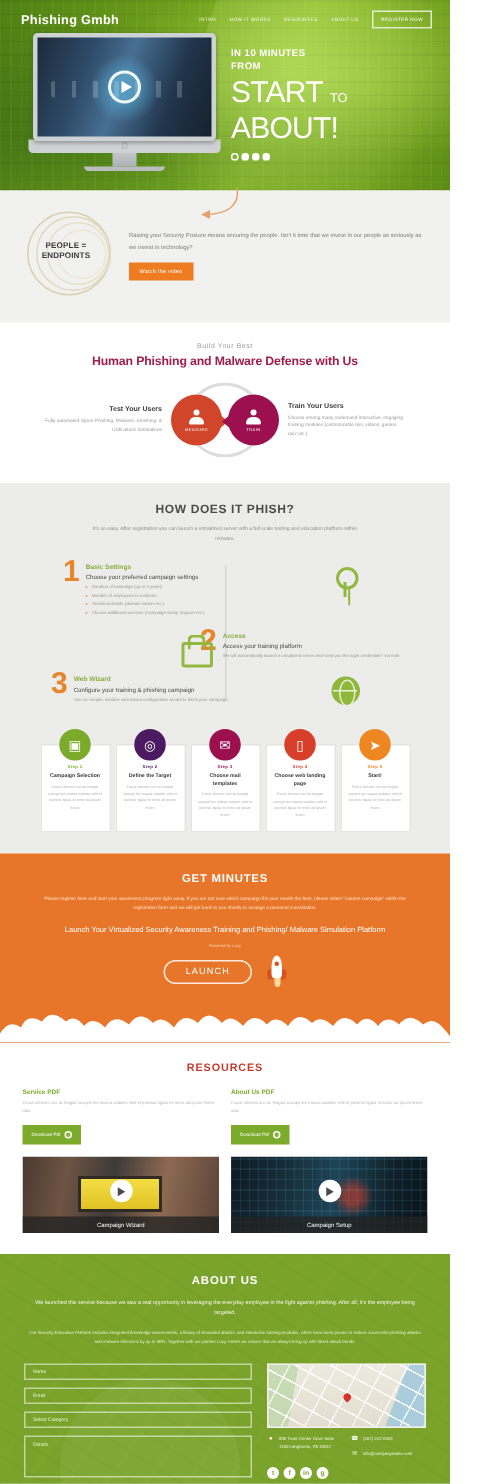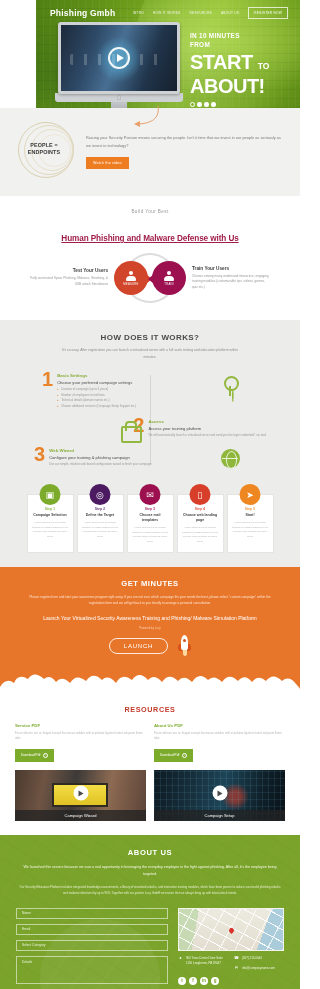--- a/index.html
+++ b/index.html
@@ -10,27 +10,26 @@
     width: 300px;
     height: 989px;
     overflow: hidden;
     position: relative;
   }
   .page { width: 300px; position: relative; }
 
   
   .hero {
     position: relative;
-    height: 108px;
+    height: 127px;
     background:
       radial-gradient(ellipse at 72% 40%, rgba(180,220,80,.55) 0%, rgba(120,170,40,0) 55%),
       radial-gradient(ellipse at 18% 70%, rgba(40,90,20,.5) 0%, rgba(40,90,20,0) 60%),
       linear-gradient(115deg, #4f7f12 0%, #6fa01c 35%, #8cbb2a 60%, #5d8c16 100%);
     overflow: hidden;
-    margin-left: 36px;
   }
   .hero:before {
     content:"";
     position:absolute; inset:0;
     background:
       repeating-linear-gradient(90deg, rgba(255,255,255,.045) 0 1px, rgba(0,0,0,0) 1px 7px),
       repeating-linear-gradient(0deg, rgba(0,0,0,.05) 0 1px, rgba(0,0,0,0) 1px 9px);
   }
   .hero-swoosh {
     position:absolute; right:-30px; top:-40px;
@@ -92,21 +91,21 @@
   .play-btn i { width:0;height:0;border-left:7px solid #fff;border-top:4.5px solid transparent;border-bottom:4.5px solid transparent;margin-left:2px;display:block;}
   .imac-neck { width: 16px; height: 9px; background: linear-gradient(180deg,#c3c7ca,#aeb2b6); }
   .imac-base { width: 54px; height: 3px; background: #b9bdc0; border-radius: 0 0 5px 5px; }
   .imac-chin { height: 9px; background:#cfd2d4; width:128px; margin-top:-1px; display:flex;align-items:center;justify-content:center;border-radius:0 0 3px 3px;}
   .apple { color:#8b9095; font-size:6px; line-height:1;}
   .hero-text { padding: 10px 8px 0 2px; position: relative; z-index: 4; }
   .hero-kicker {
     color: #fff; font-size: 6.4px; font-weight: bold; letter-spacing: .3px; line-height: 1.35;
   }
   .hero-big {
-    color: #fff; font-size: 20px; font-weight: bold; line-height: 1.02; margin-top: 3px;
+    color: #fff; font-size: 20px; font-weight: normal; line-height: 1.02; margin-top: 3px;
     letter-spacing: -.5px;
   }
   .hero-big small { font-size: 8.5px; letter-spacing: 0; }
   .dots { display:flex; gap:2.5px; margin-top:6px; align-items:center; }
   .dot { width:4.5px;height:4.5px;border-radius:50%;background:#fff; }
   .dot.hollow { background:transparent; border:1px solid #fff; }
 
   
   .endpoints {
     background:#f1f1ef; padding: 14px 0 16px 0; position:relative; min-height:69px;
@@ -126,21 +125,21 @@
   .ep-p { font-size:3.9px; color:#7a7a7a; line-height:2.1; }
   .btn-orange {
     display:inline-block; background:#ee7d22; color:#fff;
     font-size:3.6px; padding:4px 7px; margin-top:5px; letter-spacing:.2px;
   }
   .curve-arrow { position:absolute; left:128px; top:-2px; width:36px; height:24px; }
 
   
   .build { background:#fff; padding: 13px 0 16px; text-align:center; }
   .build-kicker { font-size:4.6px; color:#9a9a9a; letter-spacing:.4px; }
-  .build-title { font-size:8.2px; color:#a01c4a; font-weight:bold; margin-top:20px; letter-spacing:-.1px;text-decoration:underline;}
+  .build-title { font-size:8.2px; color:#a01c4a; font-weight:bold; margin-top:3px; letter-spacing:-.1px;}
   .build-row { display:flex; align-items:center; justify-content:center; margin-top:9px; padding:0 12px; gap:4px;}
   .bcol { width:78px; }
   .bcol h4 { font-size:4.7px; color:#3d3d3d; margin-bottom:3px;}
   .bcol p { font-size:3.2px; color:#999; line-height:1.75;}
   .bcol.left { text-align:right; }
   .bcol.right { text-align:left; }
   .circles { position:relative; width:76px; height:52px; flex:0 0 76px;}
   .circ {
     position:absolute; width:34px; height:34px; border-radius:50%;
     display:flex; flex-direction:column; align-items:center; justify-content:center;
@@ -420,21 +419,21 @@
         </div>
       </div>
       <div class="bcol right">
         <h4>Train Your Users</h4>
         <p>Choose among many ondemand interactive, engaging training modules (customizable tips, videos, games, quiz etc.)</p>
       </div>
     </div>
   </section>
 
   <section class="how">
-    <h2>HOW DOES IT WORKS?</h2>
+    <h2>HOW DOES IT PHISH?</h2>
     <p class="how-sub">It's so easy. After registration you can launch a virtualized server with a full scale testing and education platform within minutes.</p>
 
     <div class="steps">
       <div class="vline"></div>
 
       <div class="step s1">
         <div class="num">1</div>
         <div class="step-body">
           <h5>Basic Settings</h5>
           <div class="lead">Choose your preferred campaign settings</div>

